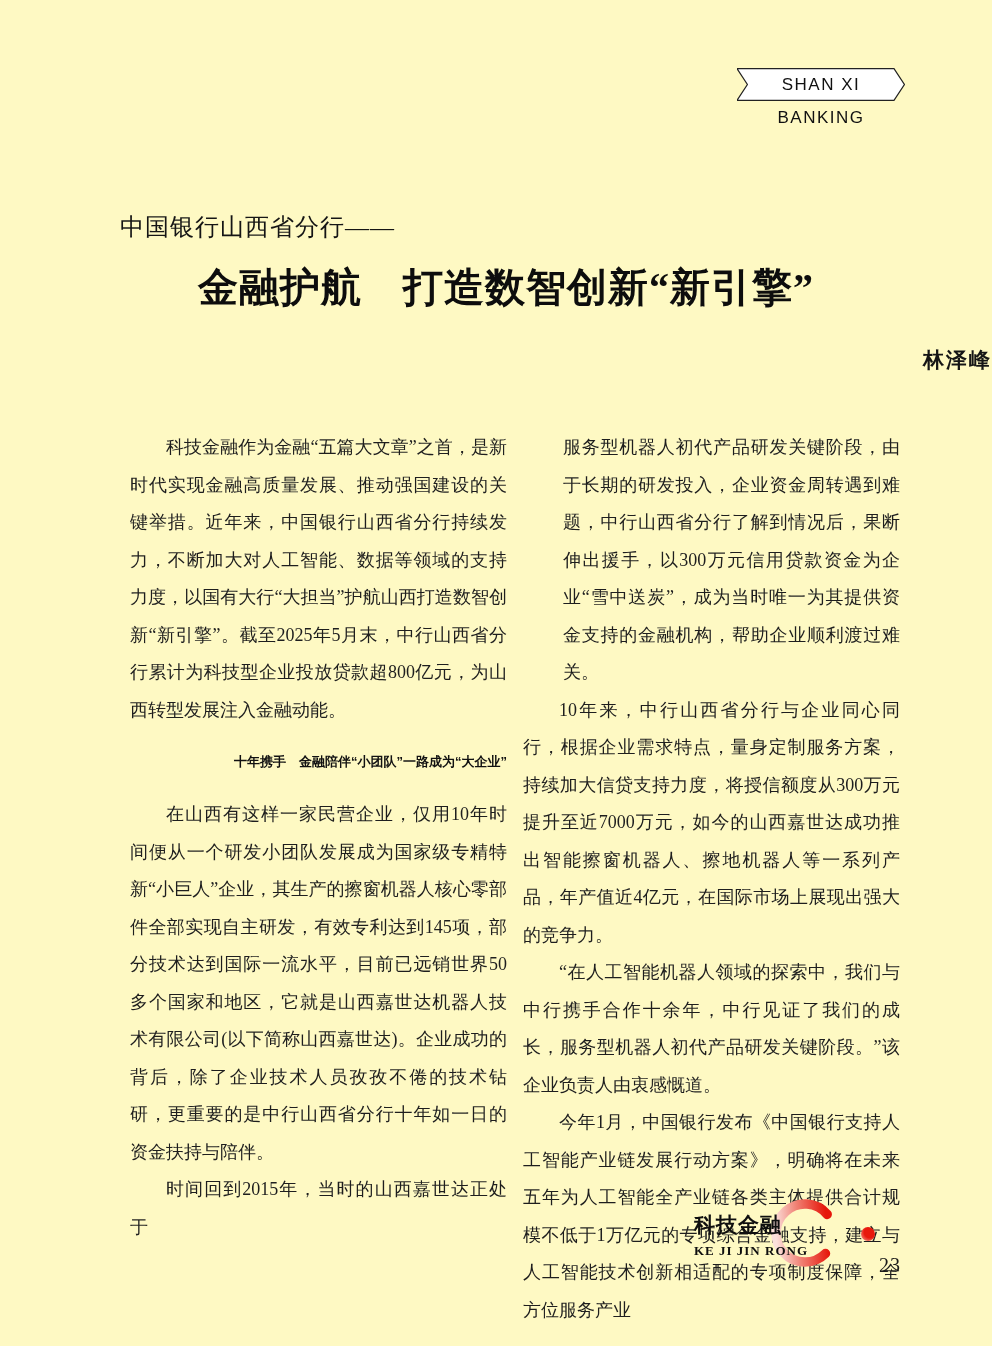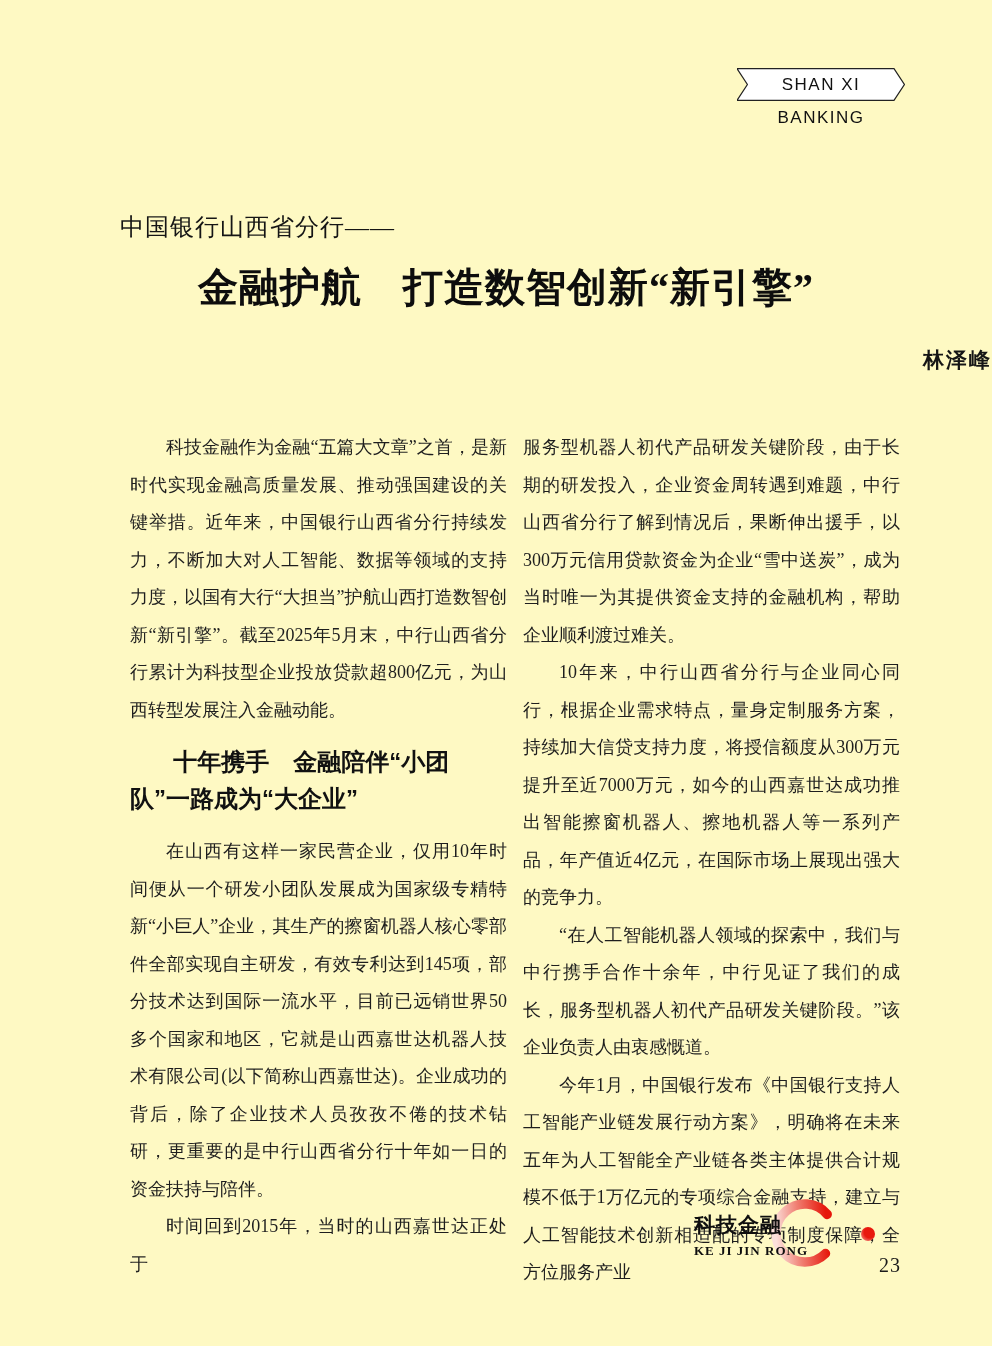--- a/index.html
+++ b/index.html
@@ -52,26 +52,26 @@
     display:flex;gap:16px;
   }
   .col{width:377px;}
   .col p{
     margin:0;
     font-size:18px;line-height:37.5px;
     text-align:justify;text-justify:inter-ideograph;
     text-indent:2em;
     color:#1e1e1e;
   }
-  .col p.noindent{text-indent:0;}
+  .col p.noindent{text-indent:0;margin-left:40px;}
   .col h2{
     margin:14px 0 16px 0;
     font-family:"Liberation Sans", sans-serif;
-    font-size:24px;font-weight:bold;line-height:37px;
-    text-indent:1.8em;color:#111;
+    font-size:13px;font-weight:bold;line-height:37px;
+    text-indent:1.8em;color:#111;text-align:right;
   }
 
   
   .ring-svg{position:absolute;left:765px;top:1193px;}
   .red-dot{
     position:absolute;left:861px;top:1227px;
     width:14px;height:14px;border-radius:50%;
     background:radial-gradient(circle at 62% 38%, #e8190d 45%, #f3948a 90%, #f8c0b8);
   }
   .logo-text{

